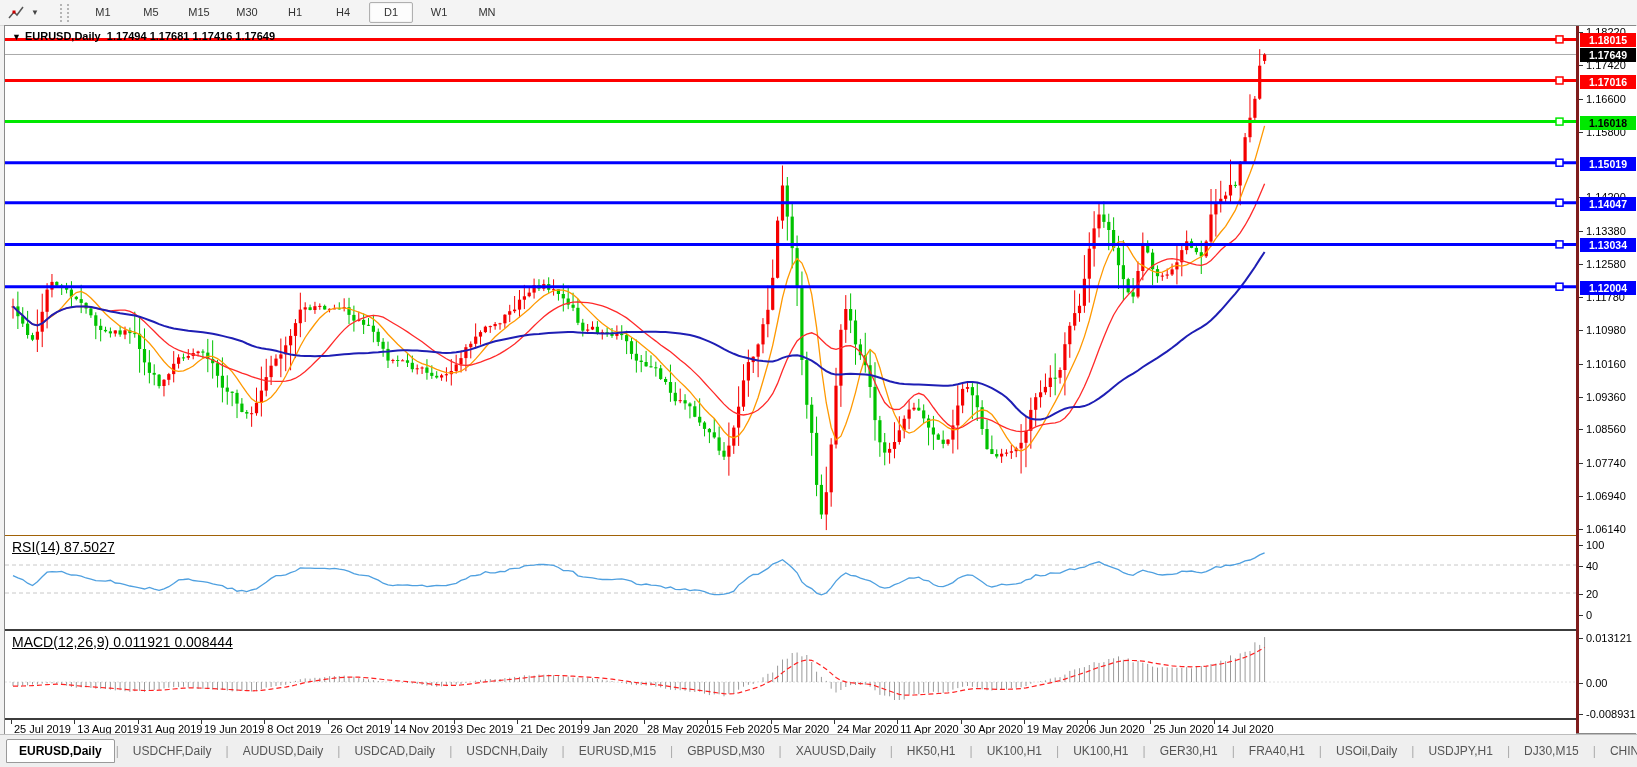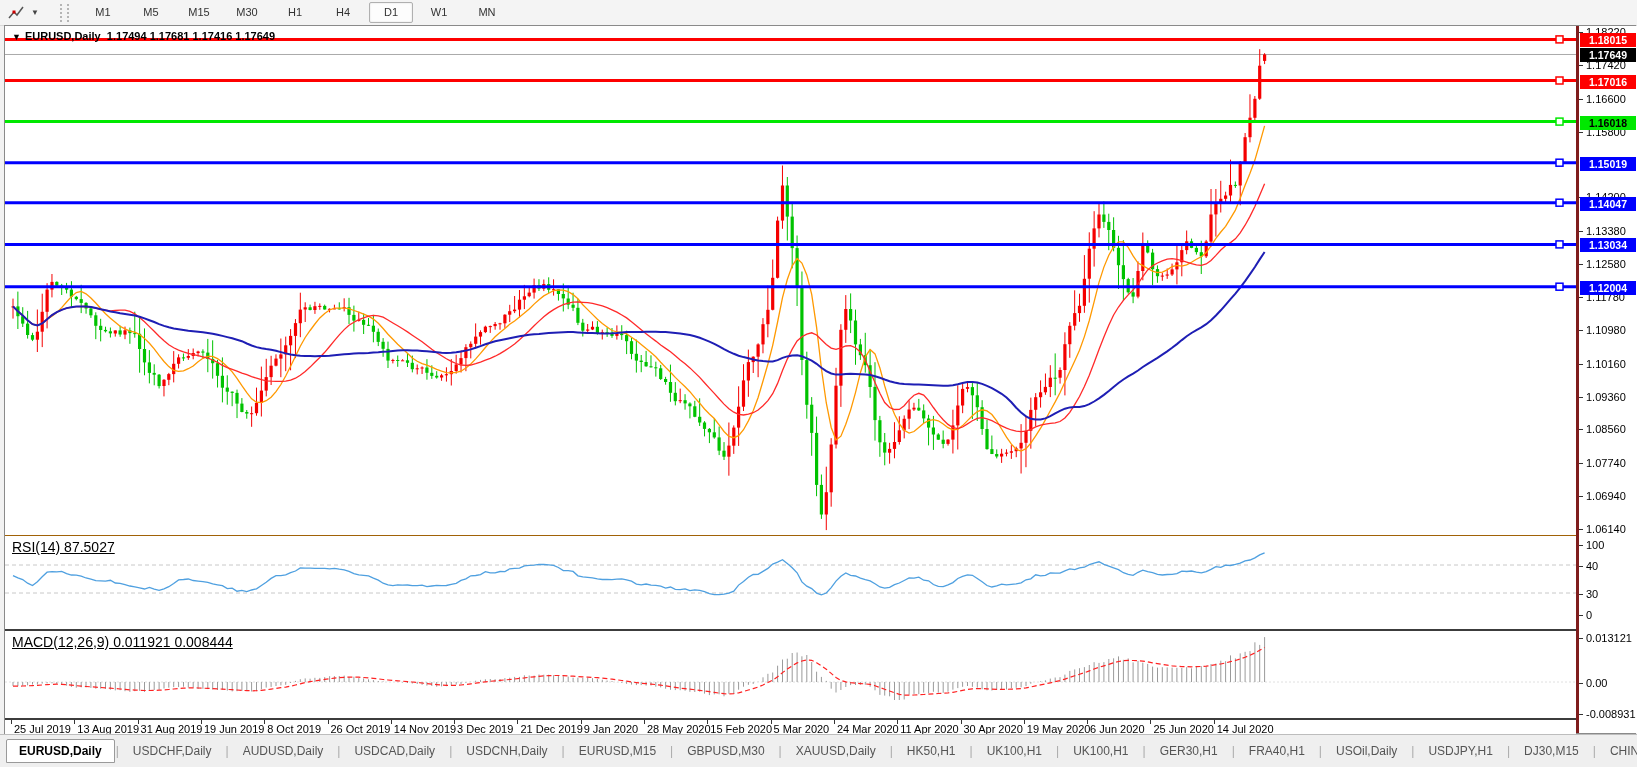--- a/index.html
+++ b/index.html
@@ -955,21 +955,21 @@
         <div class="ax-label" style="top: 437.147px;">1.07740</div>
         <div class="ax-tick" style="top: 470.059px;"></div>
         <div class="ax-label" style="top: 470.059px;">1.06940</div>
         <div class="ax-tick" style="top: 502.971px;"></div>
         <div class="ax-label" style="top: 502.971px;">1.06140</div>
         <div class="ax-tick" style="top: 519px;"></div>
         <div class="ax-label" style="top: 519px;">100</div>
         <div class="ax-tick" style="top: 540px;"></div>
         <div class="ax-label" style="top: 540px;">40</div>
         <div class="ax-tick" style="top: 568px;"></div>
-        <div class="ax-label" style="top: 568px;">30</div>
+        <div class="ax-label" style="top: 568px;">20</div>
         <div class="ax-tick" style="top: 589px;"></div>
         <div class="ax-label" style="top: 589px;">0</div>
         <div class="ax-tick" style="top: 612.008px;"></div>
         <div class="ax-label" style="top: 612.008px;">0.013121</div>
         <div class="ax-tick" style="top: 657px;"></div>
         <div class="ax-label" style="top: 657px;">0.00</div>
         <div class="ax-tick" style="top: 687.624px;"></div>
         <div class="ax-label" style="top: 687.624px;">-0.008931</div>
         <div class="ax-badge" style="top: 14.4337px; background: rgb(254, 0, 0); color: rgb(255, 255, 255);">1.18015</div>
         <div class="ax-badge" style="top: 55.5326px; background: rgb(254, 0, 0); color: rgb(255, 255, 255);">1.17016</div>

